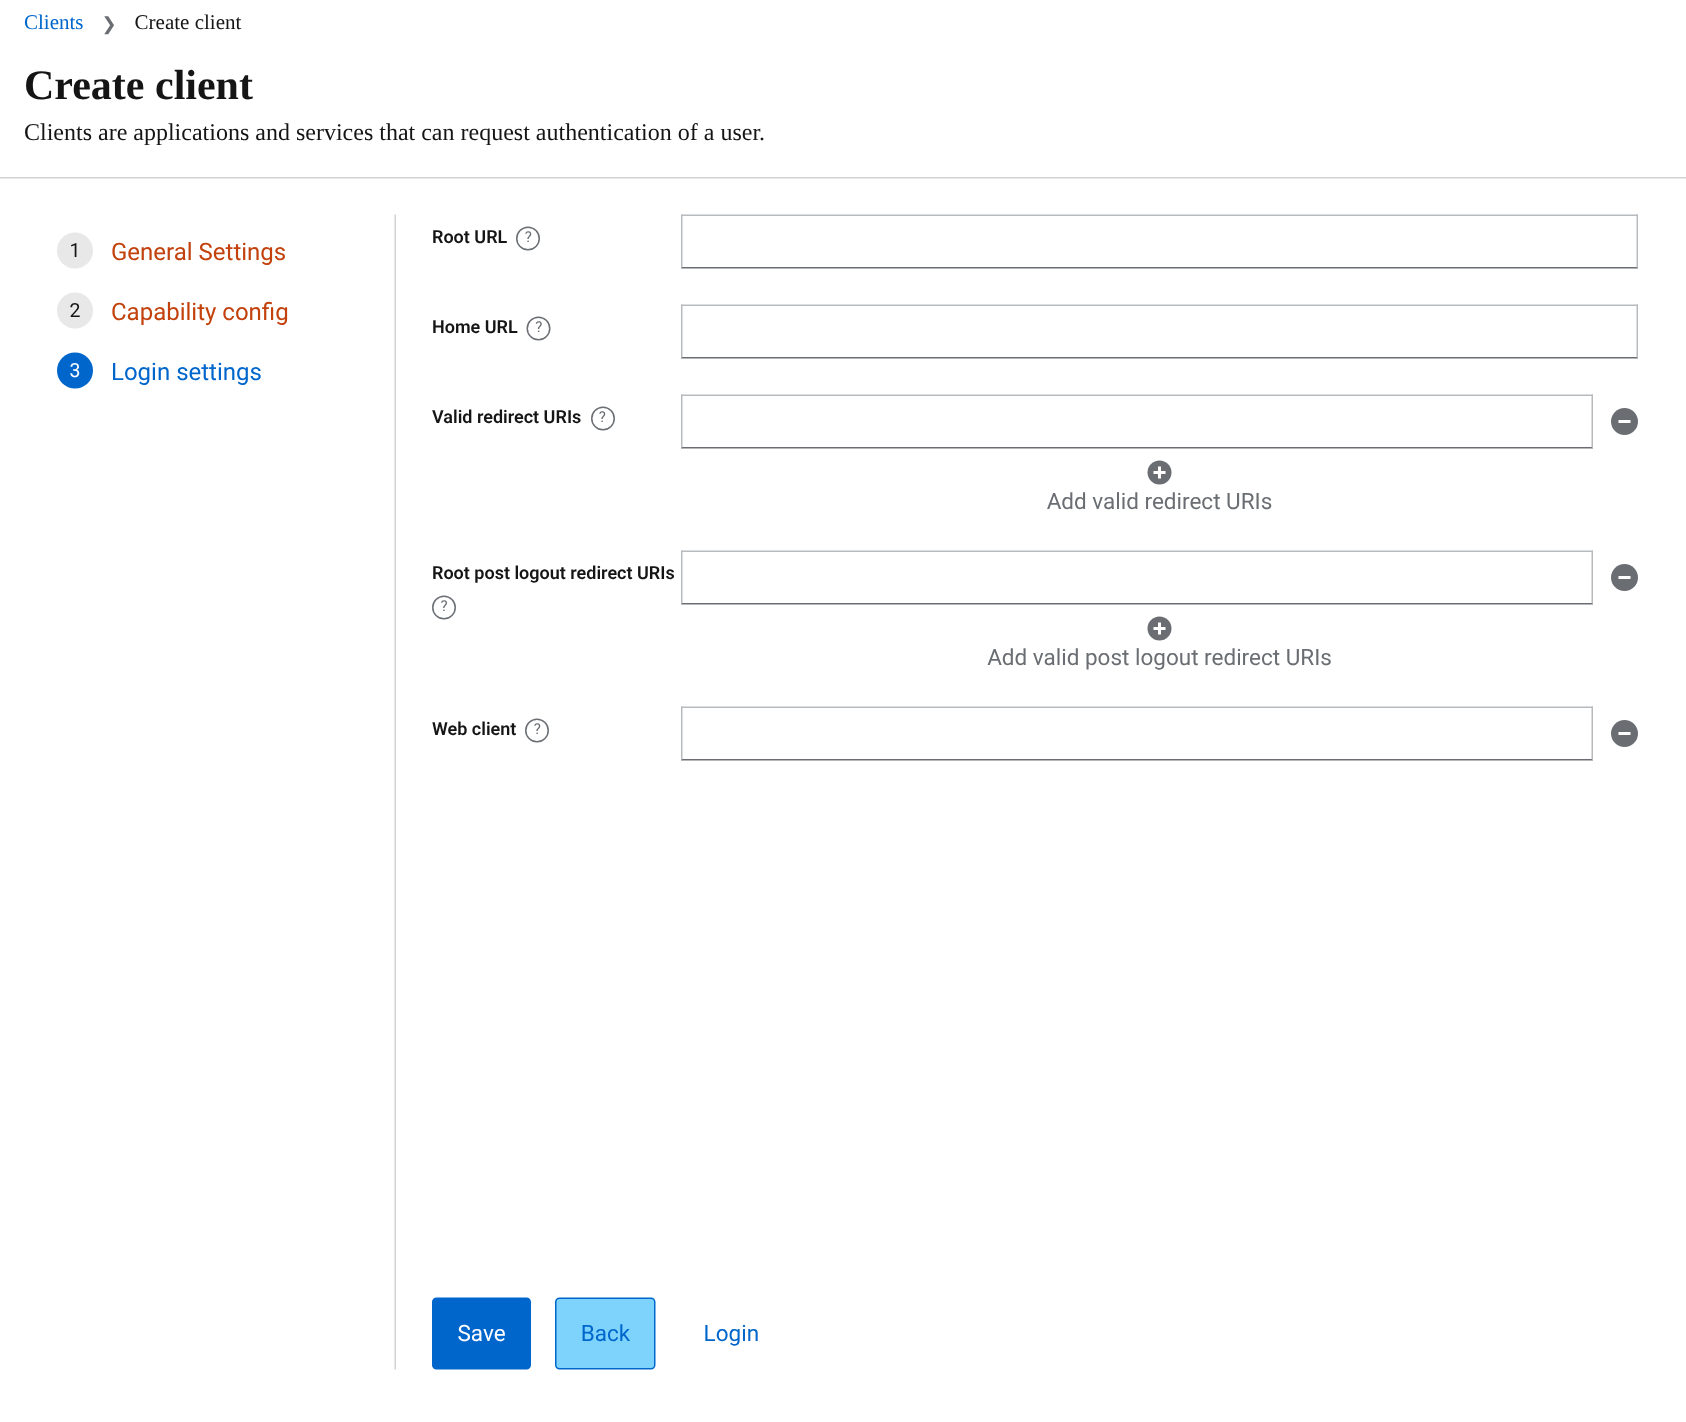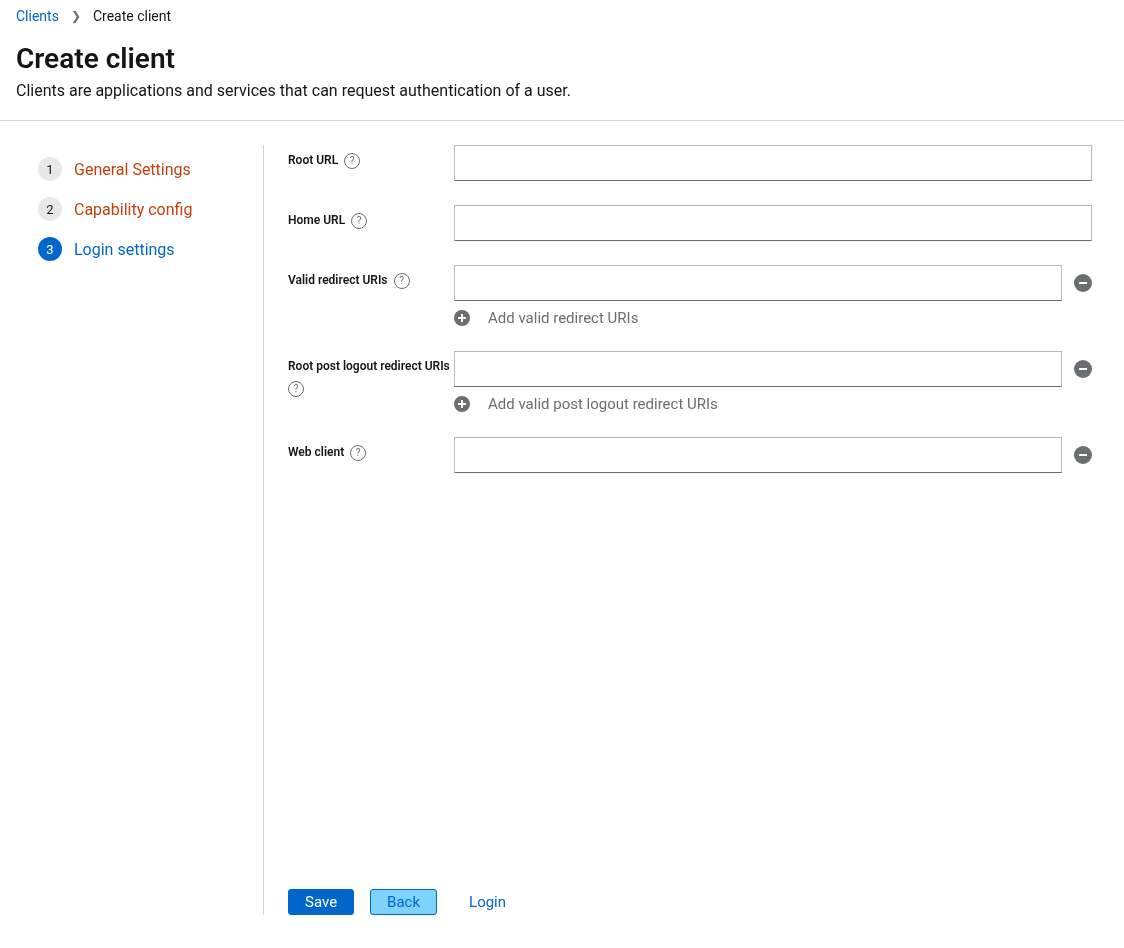--- a/index.html
+++ b/index.html
@@ -10,20 +10,21 @@
   body {
     font-family: -apple-system, BlinkMacSystemFont, "Segoe UI", Roboto, "Helvetica Neue", Arial, sans-serif;
     font-size: 15px;
     color: #151515;
     background: #fff;
     width: 1124px;
   }
   .header {
     padding: 8px 16px 20px 16px;
     border-bottom: 1px solid #d2d2d2;
+    font-family: Liberation Serif, serif;
   }
   .breadcrumb {
     display: flex;
     align-items: center;
     gap: 12px;
     font-size: 14px;
     margin-bottom: 18px;
   }
   .breadcrumb a {
     color: #0066cc;
@@ -170,26 +171,27 @@
   .remove-btn::before {
     content: "";
     display: block;
     width: 8px;
     height: 2px;
     background: #fff;
   }
   .add-link {
     display: flex;
     align-items: center;
-    gap: 18px;
+    gap: 2px;
     color: #6a6e73;
     font-size: 15px;
     text-decoration: none;
     cursor: pointer;
     margin-top: 4px;
+    flex-direction: column;
   }
   .add-icon {
     width: 16px;
     height: 16px;
     border-radius: 50%;
     background: #6a6e73;
     position: relative;
     display: inline-block;
     flex-shrink: 0;
   }
@@ -211,21 +213,21 @@
     left: 7px;
   }
 
   .footer {
     display: flex;
     align-items: center;
     gap: 16px;
     padding-top: 16px;
   }
   .btn {
-    height: 26px;
+    height: 48px;
     padding: 0 16px;
     font-size: 15px;
     border-radius: 3px;
     cursor: pointer;
     border: 1px solid transparent;
     background: transparent;
     font-family: inherit;
   }
   .btn-primary {
     background: #0066cc;

